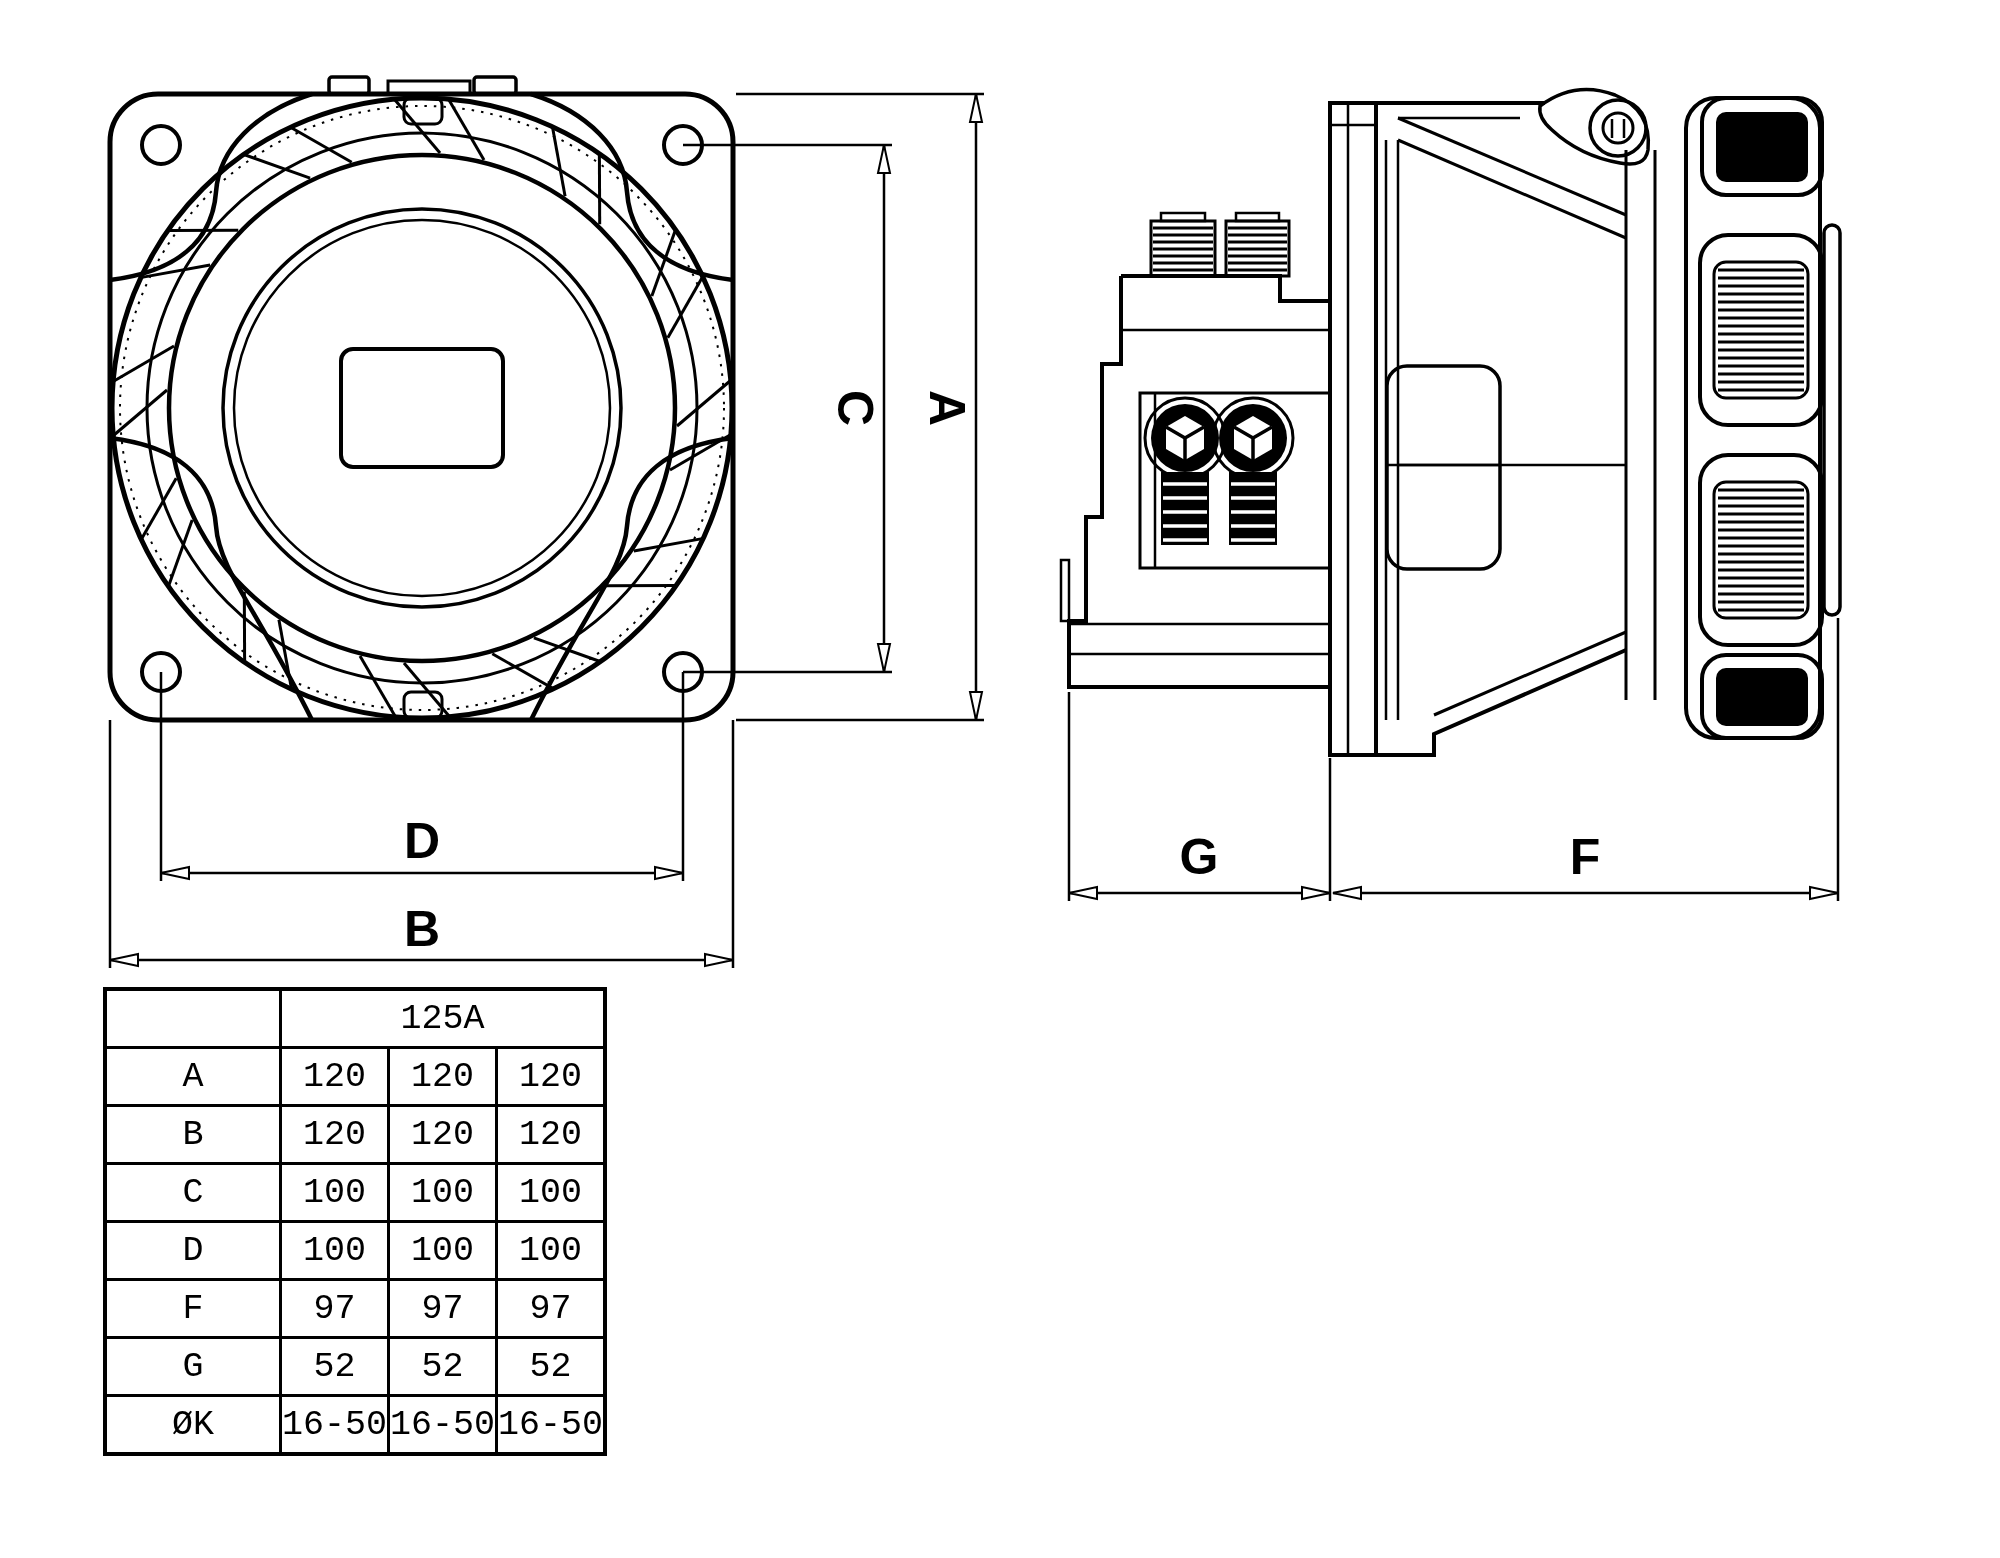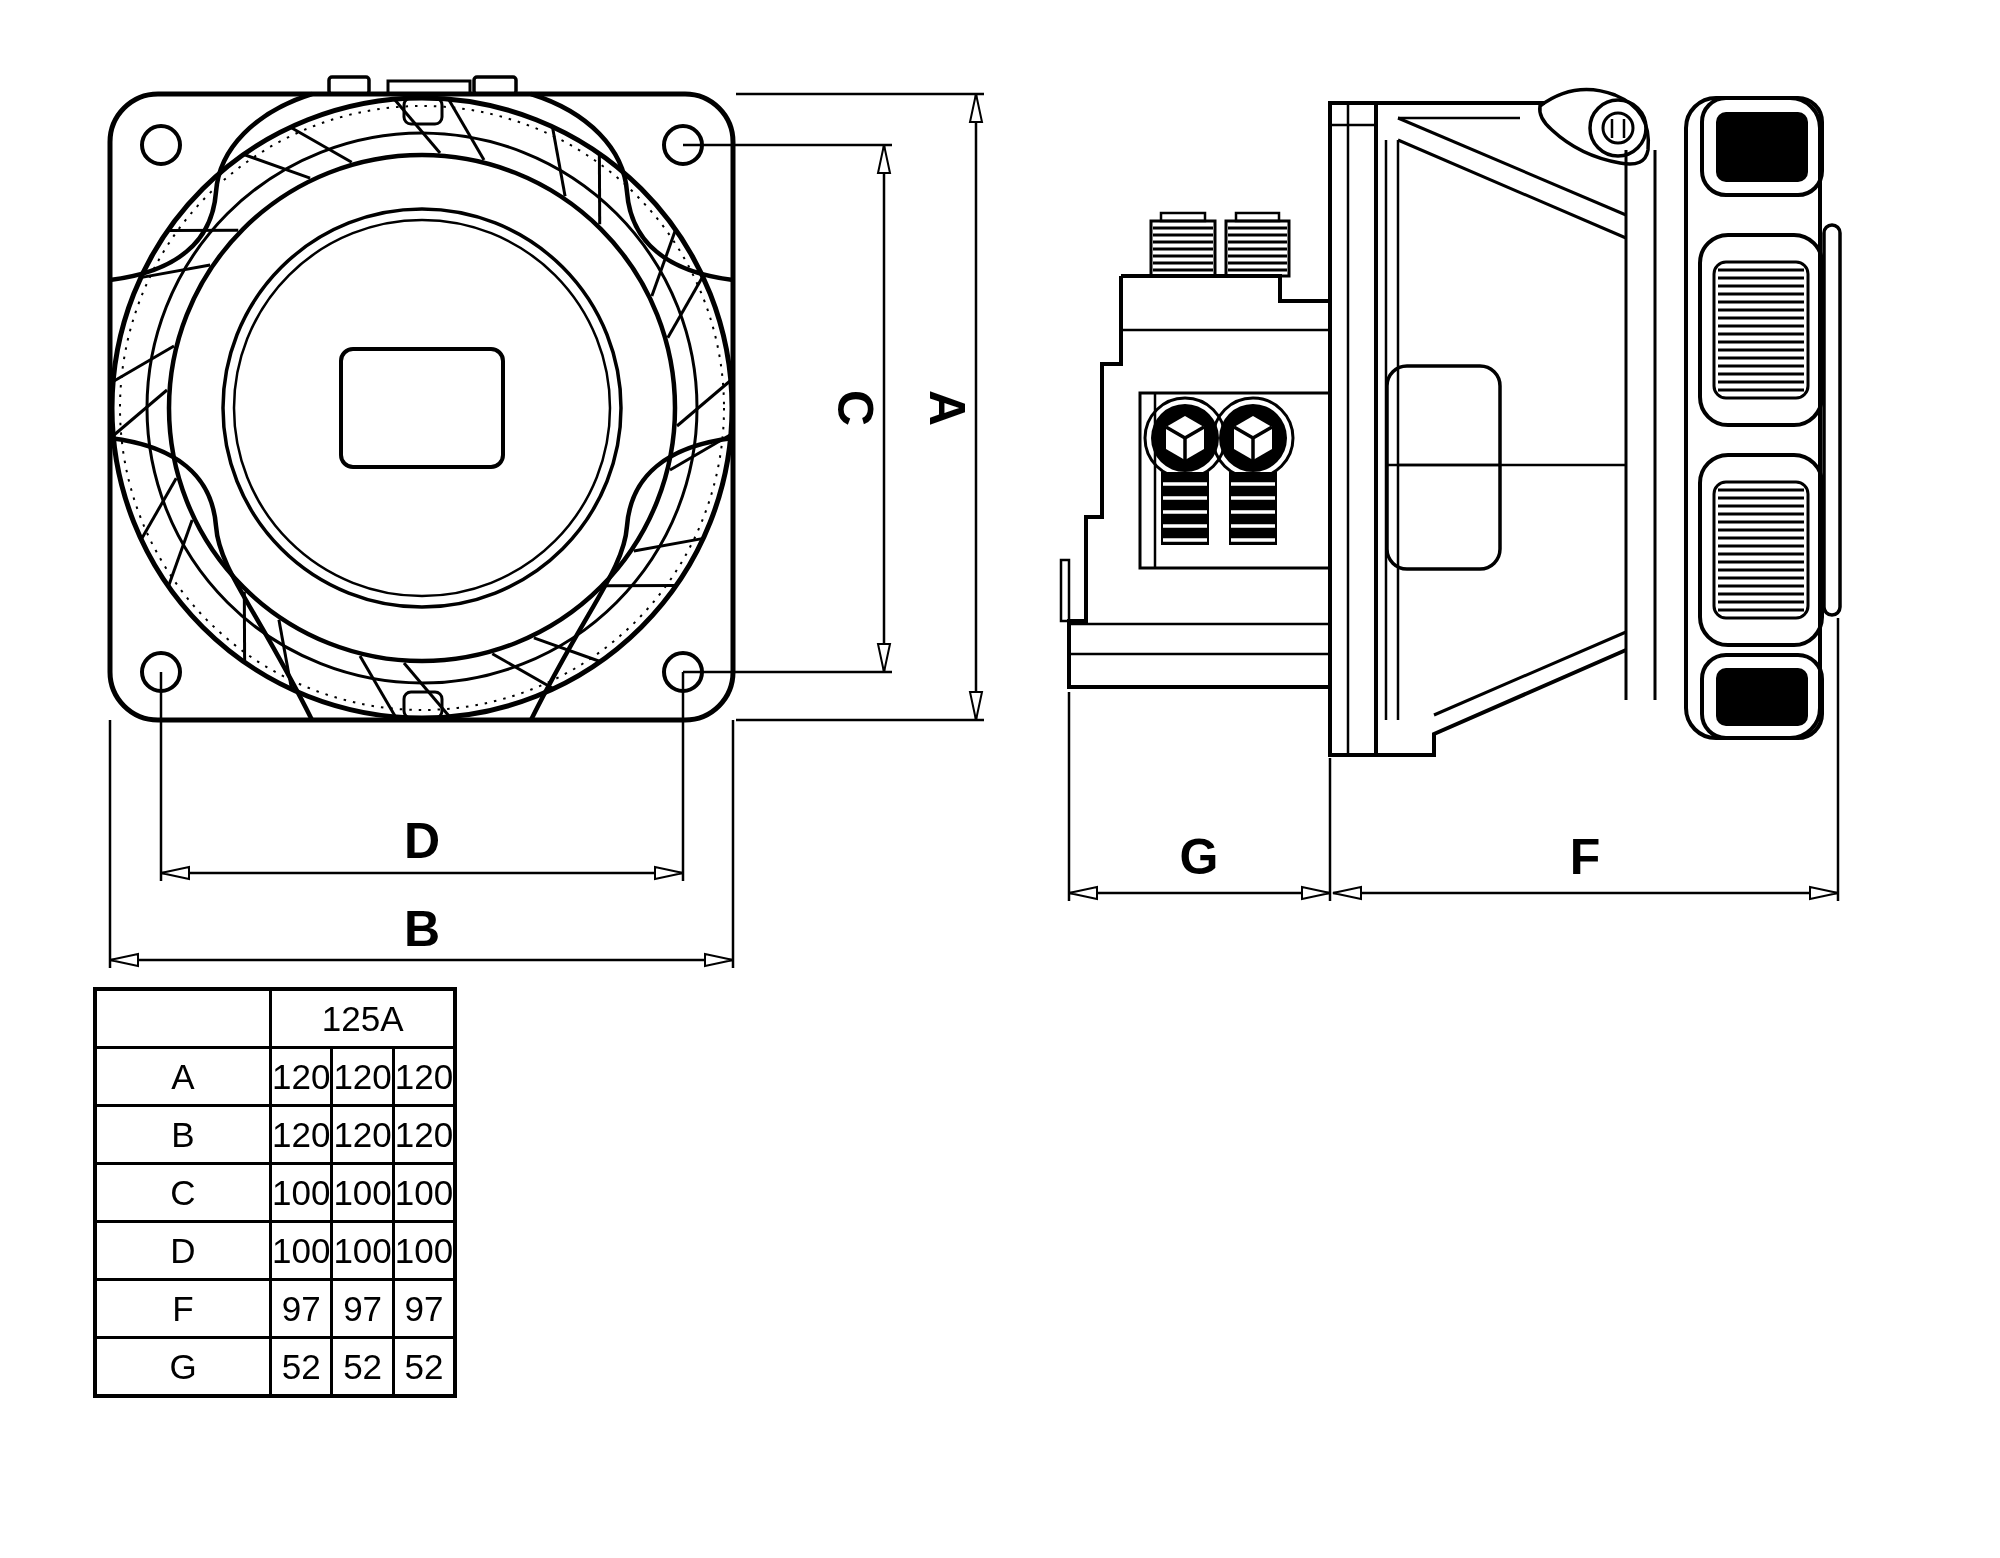--- a/index.html
+++ b/index.html
@@ -1,22 +1,22 @@
 <!DOCTYPE html>
 <html><head>
 <meta charset="utf-8">
 <style>
   html,body{margin:0;padding:0;background:#ffffff;}
   .canvas{position:relative;width:2000px;height:1558px;background:#fff;overflow:hidden;
           font-family:"Liberation Sans", sans-serif;}
   svg{position:absolute;left:0;top:0;}
   svg .ln{stroke:#000;fill:none;}
   svg text{fill:#000;font-family:"Liberation Sans", sans-serif;font-weight:bold;font-size:50px;}
-  .dim-table{position:absolute;left:93px;top:987px;border-collapse:collapse;table-layout:fixed;
-             background:#fff;}
+  .dim-table{position:absolute;left:103px;top:987px;border-collapse:collapse;table-layout:fixed;
+             background:#fff;font-family:Liberation Mono, monospace;}
   .dim-table td{border:3px solid #000;text-align:center;vertical-align:middle;
                 font-size:35px;color:#000;height:55px;padding:0;}
   .dim-table{border:4px solid #000;}
   .c0{width:172px;} .c1{width:157px;} .c2{width:157px;} .c3{width:158px;}
 </style>
 </head>
 <body>
 
 <div class="canvas">
 
@@ -278,16 +278,22 @@
     <td>97</td>
     <td>97</td>
     <td>97</td>
   </tr>
   <tr>
     <td>G</td>
     <td>52</td>
     <td>52</td>
     <td>52</td>
   </tr>
+  <tr>
+    <td>ØK</td>
+    <td>16-50</td>
+    <td>16-50</td>
+    <td>16-50</td>
+  </tr>
 </tbody>
     </table>
 
 </div>
 
 </body></html>

